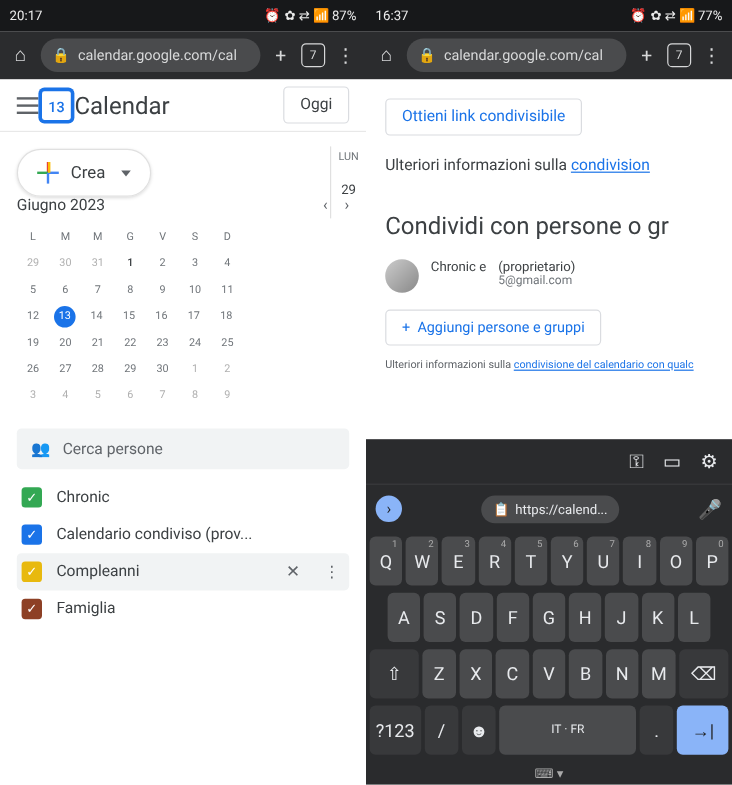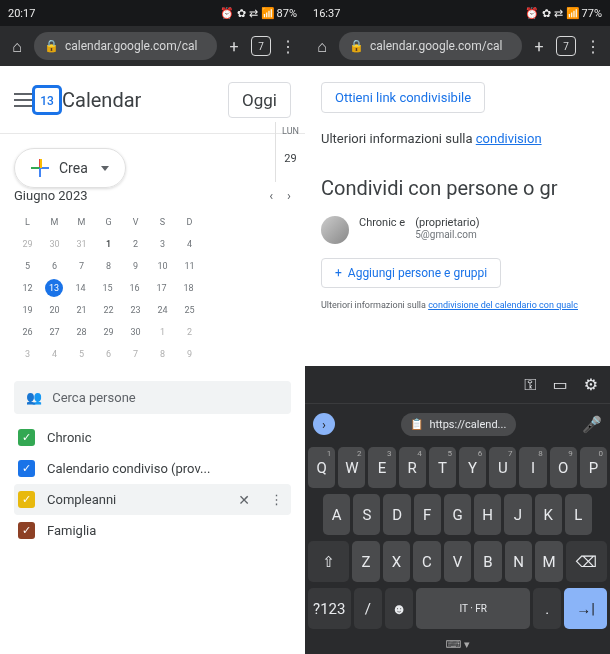--- a/index.html
+++ b/index.html
@@ -7,28 +7,28 @@
 .half{position:absolute;top:0;width:305px;height:654px;overflow:hidden}
 .left{left:0}
 .right{left:305px;background:#fff}
 .statusbar{height:26px;background:#17181a;color:#ececec;display:flex;align-items:center;padding:0 8px;font-size:11px;justify-content:space-between}
 .status-icons{display:flex;gap:2px;align-items:center}
 .chrome-bar{height:40px;background:#2b2c2e;display:flex;align-items:center;padding:0 6px;gap:6px}
 .urlpill{flex:1;background:#4a4b4d;border-radius:20px;height:28px;display:flex;align-items:center;padding:0 10px;color:#d7d8d9;font-size:12px;gap:6px}
 .chrome-ic{width:22px;height:22px;color:#d7d8d9;display:flex;align-items:center;justify-content:center}
 .tabcount{border:1.5px solid #d7d8d9;border-radius:4px;width:20px;height:20px;display:flex;align-items:center;justify-content:center;font-size:10px;color:#d7d8d9}
 
-.appbar{height:68px;display:flex;align-items:center;padding:0 14px;gap:0;border-bottom:1px solid #e8e8e8}
+.appbar{height:44px;display:flex;align-items:center;padding:0 14px;gap:0;border-bottom:1px solid #e8e8e8}
 .hamburger{width:18px;height:14px;display:flex;flex-direction:column;justify-content:space-between}
 .hamburger span{height:2px;background:#5f6368}
 .callogo{width:30px;height:30px;background:#1a73e8;border-radius:5px;position:relative}
 .callogo::before{content:"";position:absolute;inset:3px 3px 3px 3px;background:#fff;border-radius:2px}
 .callogo::after{content:"13";position:absolute;inset:0;display:flex;align-items:center;justify-content:center;font-size:12px;color:#1a73e8;font-weight:500;padding-top:3px}
 .appname{font-size:20px;color:#3c4043}
-.oggi{margin-left:auto;border:1px solid #dadce0;padding:7px 13px;border-radius:4px;font-size:17px;color:#3c4043}
+.oggi{margin-left:auto;border:1px solid #dadce0;padding:7px 13px;border-radius:4px;font-size:13px;color:#3c4043}
 
 .daycol{position:absolute;right:0;top:122px;width:30px;height:60px;border-left:1px solid #e0e0e0}
 .daycol-hdr{font-size:9px;color:#70757a;text-align:center;padding-top:4px}
 .daycol-num{font-size:11px;color:#3c4043;text-align:center;margin-top:16px}
 
 .sidebar{padding:14px 14px 0 14px}
 .createbtn{display:inline-flex;align-items:center;gap:10px;border:1px solid #e0e0e0;border-radius:24px;padding:10px 16px;box-shadow:0 1px 3px rgba(0,0,0,.15);font-size:14px;color:#3c4043}
 .plus4{width:18px;height:18px;position:relative}
 .plus4::before,.plus4::after{content:"";position:absolute;background:#ea4335}
 .plus4::before{left:8px;top:0;width:2px;height:9px;background:#ea4335}

